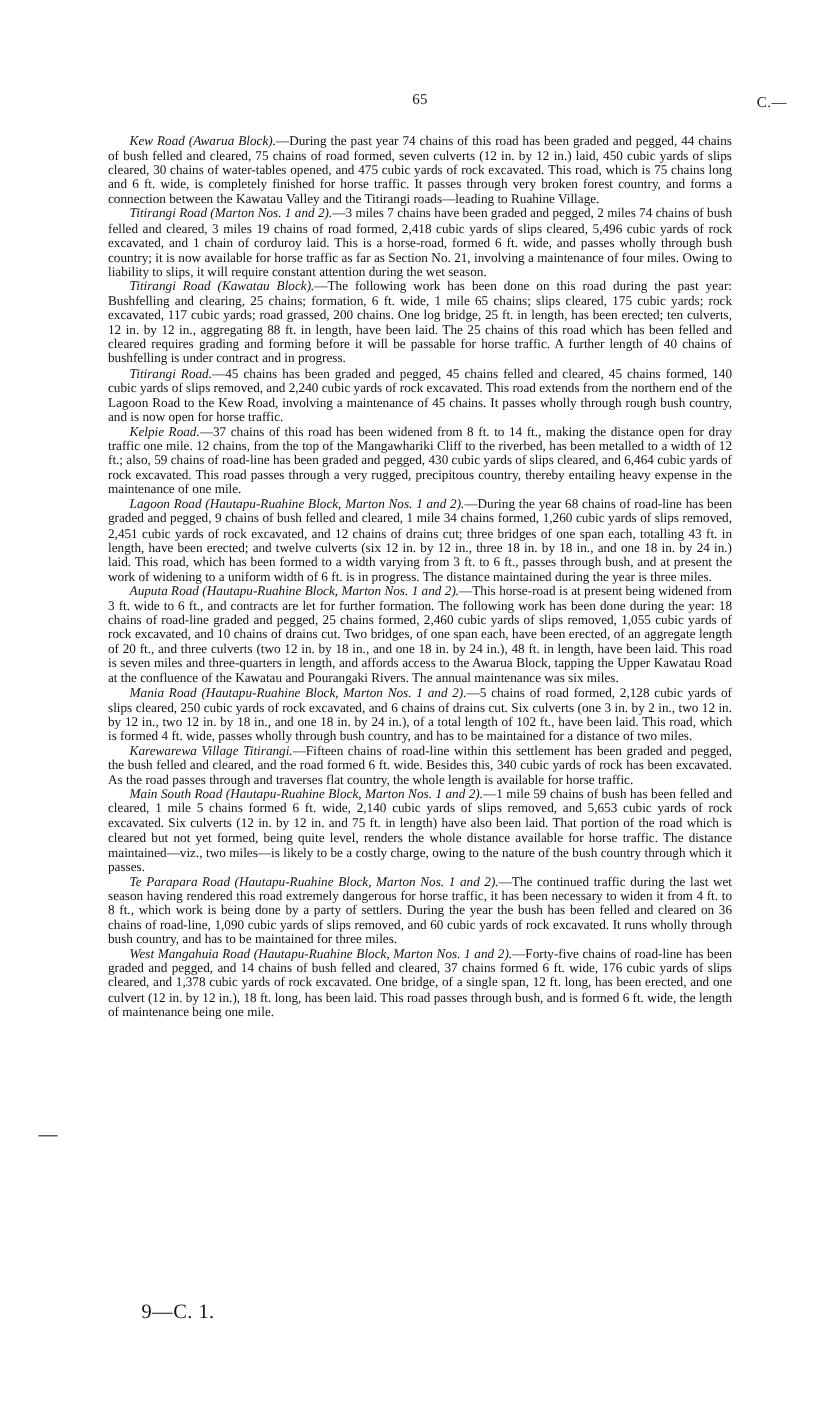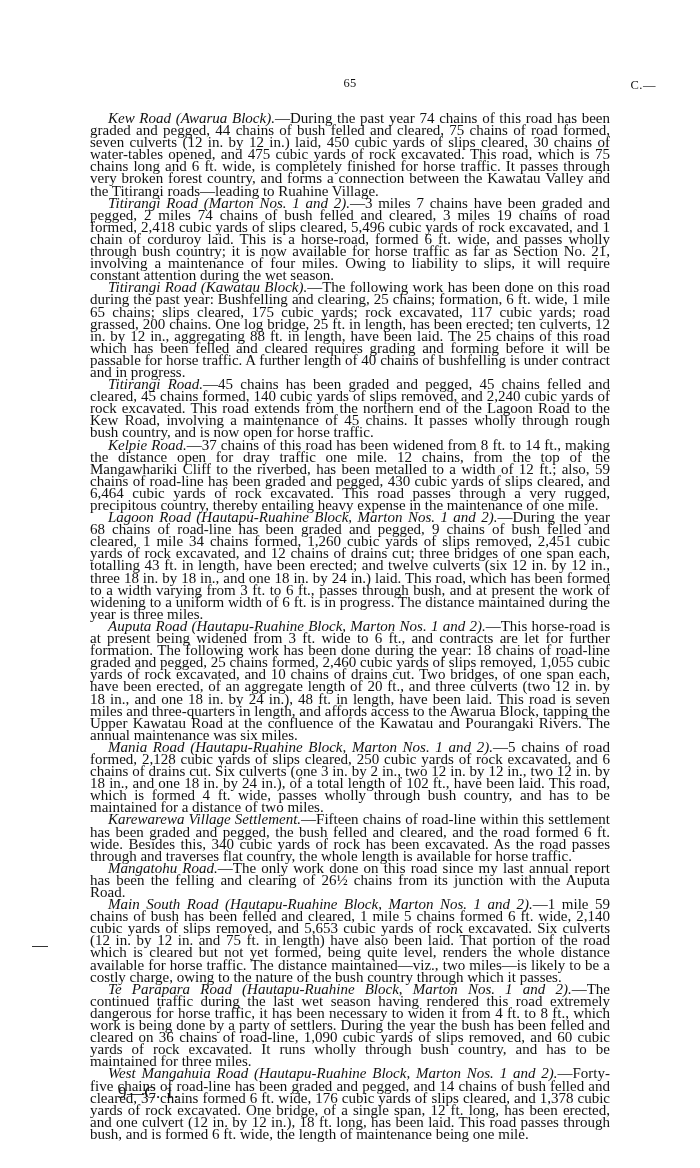--- a/index.html
+++ b/index.html
@@ -35,21 +35,21 @@
     right: 44px;
     top: 78px;
     font-size: 12.5px;
     letter-spacing: 0.5px;
   }
   .body-col {
     position: absolute;
     left: 90px;
     top: 112px;
     width: 520px;
-    font-size: 15px;
+    font-size: 11px;
     line-height: 12.1px;
     text-align: justify;
     text-justify: inter-word;
   }
   .para {
     margin: 0;
     text-indent: 18px;
     text-align: justify;
   }
   .it {
@@ -90,23 +90,22 @@
     <p class="para"><span class="it">Titirangi Road.</span><span>—45 chains has been graded and pegged, 45 chains felled and cleared, 45 chains formed, 140 cubic yards of slips removed, and 2,240 cubic yards of rock excavated. This road extends from the northern end of the Lagoon Road to the Kew Road, involving a maintenance of 45 chains. It passes wholly through rough bush country, and is now open for horse traffic.</span></p>
 
     <p class="para"><span class="it">Kelpie Road.</span><span>—37 chains of this road has been widened from 8 ft. to 14 ft., making the distance open for dray traffic one mile. 12 chains, from the top of the Mangawhariki Cliff to the riverbed, has been metalled to a width of 12 ft.; also, 59 chains of road-line has been graded and pegged, 430 cubic yards of slips cleared, and 6,464 cubic yards of rock excavated. This road passes through a very rugged, precipitous country, thereby entailing heavy expense in the maintenance of one mile.</span></p>
 
     <p class="para"><span class="it">Lagoon Road (Hautapu-Ruahine Block, Marton Nos. 1 and 2).</span><span>—During the year 68 chains of road-line has been graded and pegged, 9 chains of bush felled and cleared, 1 mile 34 chains formed, 1,260 cubic yards of slips removed, 2,451 cubic yards of rock excavated, and 12 chains of drains cut; three bridges of one span each, totalling 43 ft. in length, have been erected; and twelve culverts (six 12 in. by 12 in., three 18 in. by 18 in., and one 18 in. by 24 in.) laid. This road, which has been formed to a width varying from 3 ft. to 6 ft., passes through bush, and at present the work of widening to a uniform width of 6 ft. is in progress. The distance maintained during the year is three miles.</span></p>
 
     <p class="para"><span class="it">Auputa Road (Hautapu-Ruahine Block, Marton Nos. 1 and 2).</span><span>—This horse-road is at present being widened from 3 ft. wide to 6 ft., and contracts are let for further formation. The following work has been done during the year: 18 chains of road-line graded and pegged, 25 chains formed, 2,460 cubic yards of slips removed, 1,055 cubic yards of rock excavated, and 10 chains of drains cut. Two bridges, of one span each, have been erected, of an aggregate length of 20 ft., and three culverts (two 12 in. by 18 in., and one 18 in. by 24 in.), 48 ft. in length, have been laid. This road is seven miles and three-quarters in length, and affords access to the Awarua Block, tapping the Upper Kawatau Road at the confluence of the Kawatau and Pourangaki Rivers. The annual maintenance was six miles.</span></p>
 
     <p class="para"><span class="it">Mania Road (Hautapu-Ruahine Block, Marton Nos. 1 and 2).</span><span>—5 chains of road formed, 2,128 cubic yards of slips cleared, 250 cubic yards of rock excavated, and 6 chains of drains cut. Six culverts (one 3 in. by 2 in., two 12 in. by 12 in., two 12 in. by 18 in., and one 18 in. by 24 in.), of a total length of 102 ft., have been laid. This road, which is formed 4 ft. wide, passes wholly through bush country, and has to be maintained for a distance of two miles.</span></p>
 
-    <p class="para"><span class="it">Karewarewa Village Settlement.</span><span>—Fifteen chains of road-line within this settlement has been graded and pegged, the bush felled and cleared, and the road formed 6 ft. wide. Besides this, 340 cubic yards of rock has been excavated. As the road passes through and traverses flat country, the whole length is available for horse traffic.</span></p>
+    <p class="para"><span class="it">Karewarewa Village Titirangi.</span><span>—Fifteen chains of road-line within this settlement has been graded and pegged, the bush felled and cleared, and the road formed 6 ft. wide. Besides this, 340 cubic yards of rock has been excavated. As the road passes through and traverses flat country, the whole length is available for horse traffic.</span></p>
 
-    <p class="para"><span class="it">Mangatohu Road.</span><span>—The only work done on this road since my last annual report has been the felling and clearing of 26½ chains from its junction with the Auputa Road.</span></p>
 
     <p class="para"><span class="it">Main South Road (Hautapu-Ruahine Block, Marton Nos. 1 and 2).</span><span>—1 mile 59 chains of bush has been felled and cleared, 1 mile 5 chains formed 6 ft. wide, 2,140 cubic yards of slips removed, and 5,653 cubic yards of rock excavated. Six culverts (12 in. by 12 in. and 75 ft. in length) have also been laid. That portion of the road which is cleared but not yet formed, being quite level, renders the whole distance available for horse traffic. The distance maintained—viz., two miles—is likely to be a costly charge, owing to the nature of the bush country through which it passes.</span></p>
 
     <p class="para"><span class="it">Te Parapara Road (Hautapu-Ruahine Block, Marton Nos. 1 and 2).</span><span>—The continued traffic during the last wet season having rendered this road extremely dangerous for horse traffic, it has been necessary to widen it from 4 ft. to 8 ft., which work is being done by a party of settlers. During the year the bush has been felled and cleared on 36 chains of road-line, 1,090 cubic yards of slips removed, and 60 cubic yards of rock excavated. It runs wholly through bush country, and has to be maintained for three miles.</span></p>
 
     <p class="para"><span class="it">West Mangahuia Road (Hautapu-Ruahine Block, Marton Nos. 1 and 2).</span><span>—Forty-five chains of road-line has been graded and pegged, and 14 chains of bush felled and cleared, 37 chains formed 6 ft. wide, 176 cubic yards of slips cleared, and 1,378 cubic yards of rock excavated. One bridge, of a single span, 12 ft. long, has been erected, and one culvert (12 in. by 12 in.), 18 ft. long, has been laid. This road passes through bush, and is formed 6 ft. wide, the length of maintenance being one mile.</span></p>
 
   </div>
 
   <div class="edge-mark"></div>

